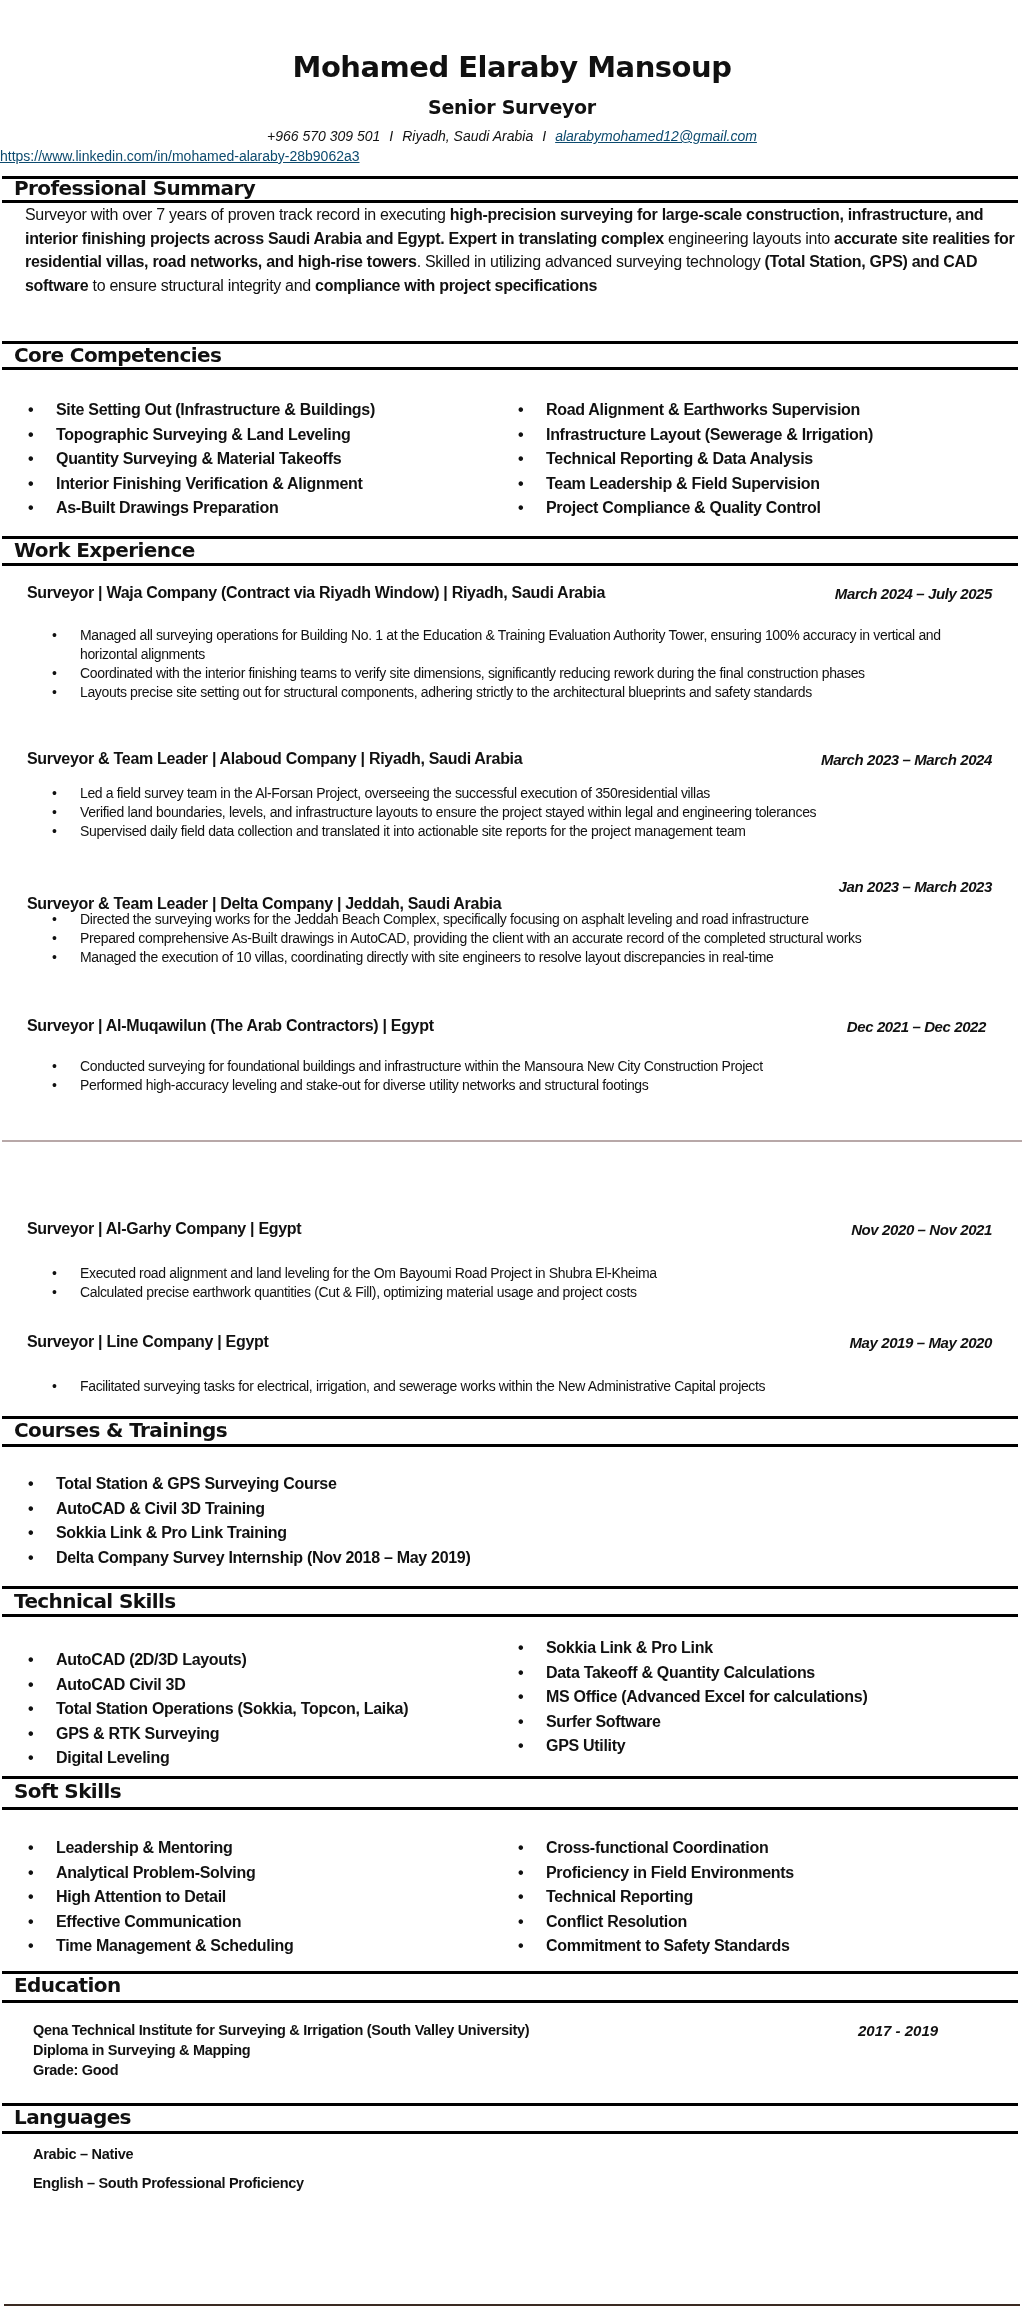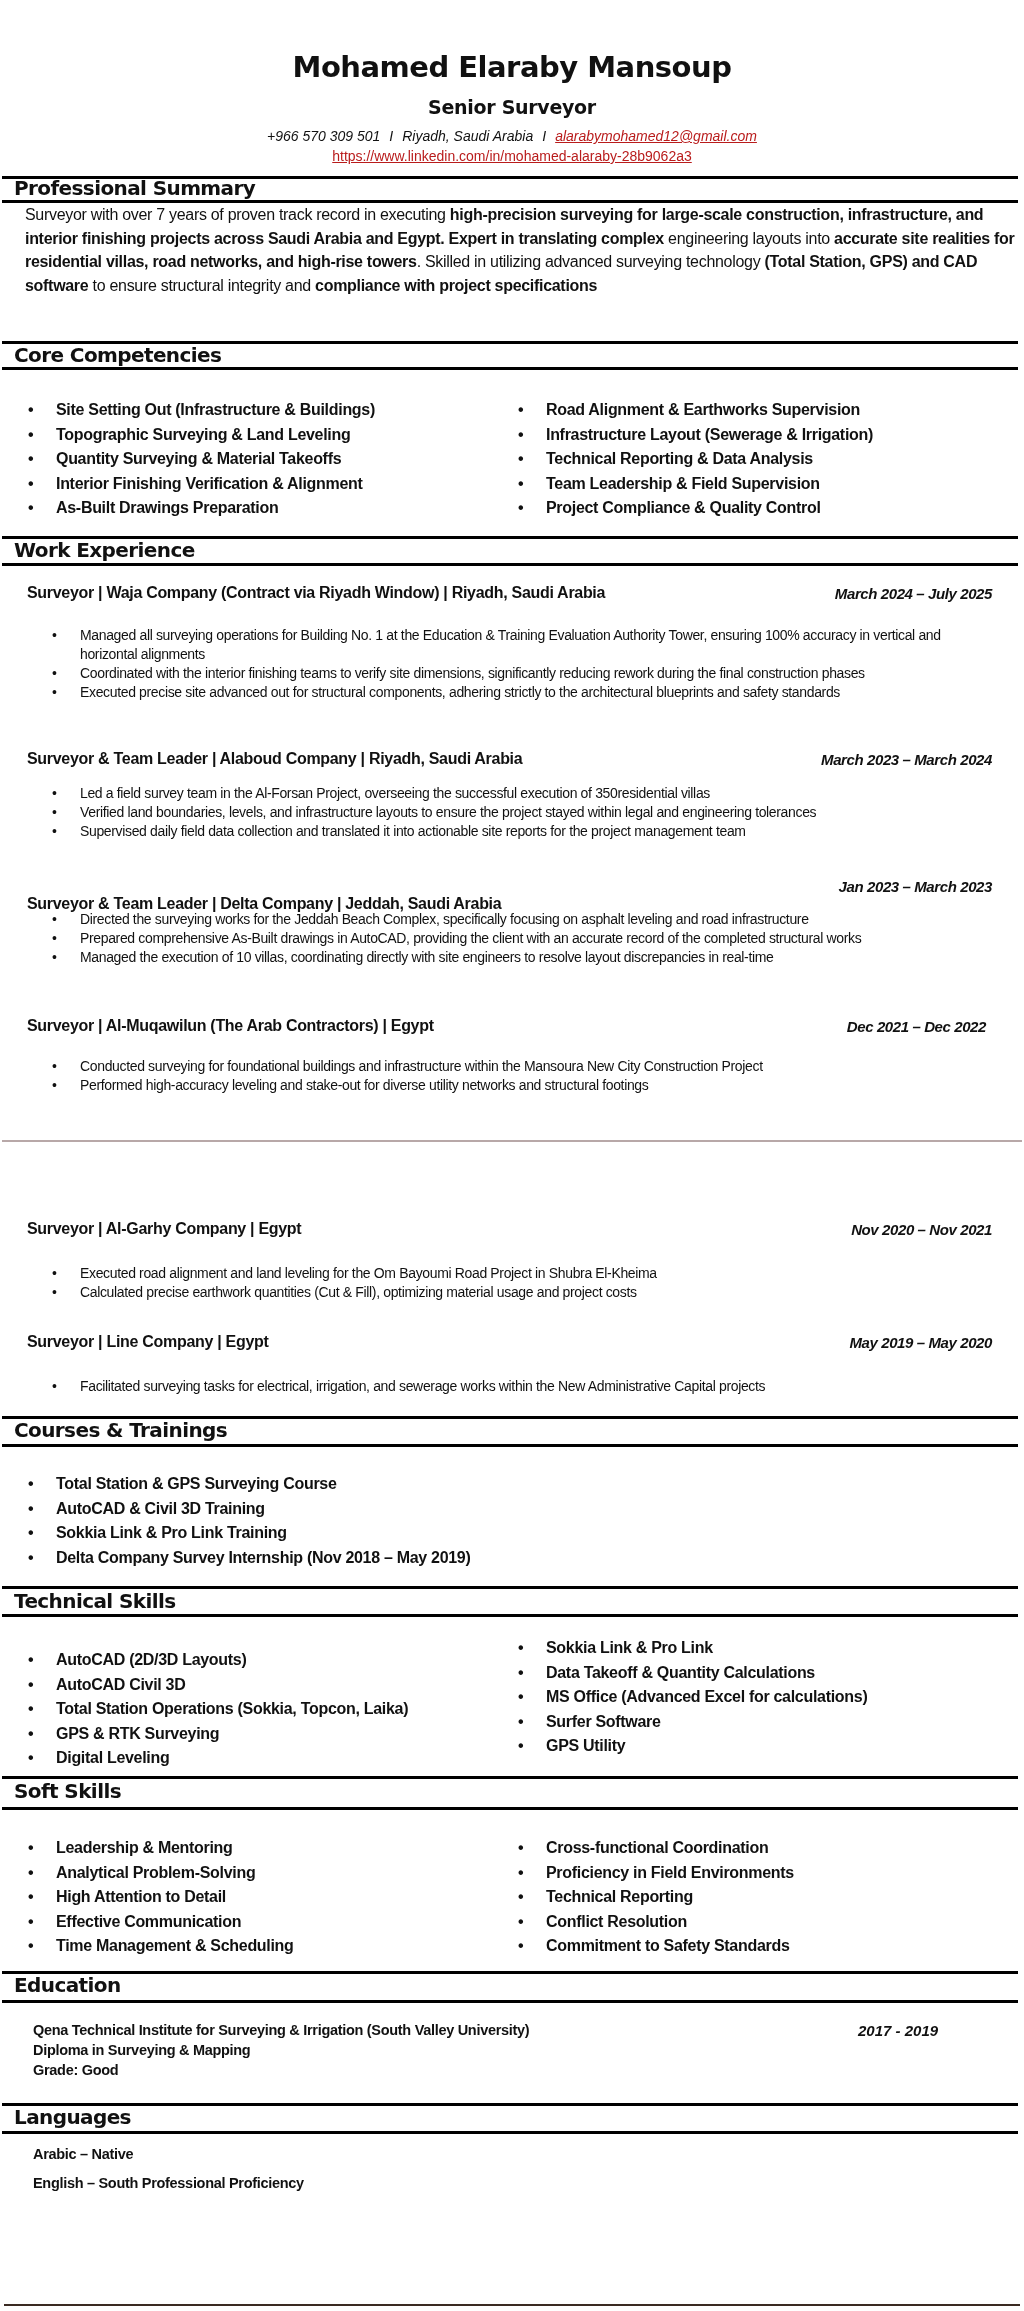--- a/index.html
+++ b/index.html
@@ -25,24 +25,24 @@
     text-align: center;
     font-family: "DejaVu Sans", sans-serif;
     font-weight: bold; font-size: 19px; letter-spacing: -0.3px;
   }
   .contact {
     left: 0; width: 1024px; top: 128px;
     text-align: center;
     font-style: italic; font-size: 14px;
   }
   .contact .sep { margin: 0 9px; }
-  .contact a, .linkedin a { color: #b91c1c; text-decoration: underline; }
+  .contact a, .linkedin a { color: #0c4a6e; text-decoration: underline; }
   .linkedin {
     left: 0; width: 1024px; top: 148px;
-    text-align: center; font-size: 14px;
+    font-size: 14px;
   }
 
   
   .sec-rule {
     left: 2px; width: 1016px; height: 3px; background: #000;
   }
   .sec-title {
     left: 14px;
     font-family: "DejaVu Sans", sans-serif;
     font-weight: bold; font-size: 20px; letter-spacing: -0.6px;
@@ -138,21 +138,21 @@
 
 <div class="abs sec-rule" style="top:536px;"></div>
 <div class="abs sec-title" style="top:538px;">Work Experience</div>
 <div class="abs sec-rule" style="top:563px;"></div>
 
 <div class="abs job-head" style="top:584px;">Surveyor | Waja Company (Contract via Riyadh Window) | Riyadh, Saudi Arabia</div>
 <div class="abs job-date" style="top:585px;">March 2024 – July 2025</div>
 <ul class="abs bl job-bullets" style="top:626px; width:950px;">
   <li>Managed all surveying operations for Building No. 1 at the Education &amp; Training Evaluation Authority Tower, ensuring 100% accuracy in vertical and horizontal alignments</li>
   <li>Coordinated with the interior finishing teams to verify site dimensions, significantly reducing rework during the final construction phases</li>
-  <li>Executed precise site advanced out for structural components, adhering strictly to the architectural blueprints and safety standards</li>
+  <li>Layouts precise site setting out for structural components, adhering strictly to the architectural blueprints and safety standards</li>
 </ul>
 
 <div class="abs job-head" style="top:750px;">Surveyor &amp; Team Leader | Alaboud Company | Riyadh, Saudi Arabia</div>
 <div class="abs job-date" style="top:751px;">March 2023 – March 2024</div>
 <ul class="abs bl job-bullets" style="top:784px;">
   <li>Led a field survey team in the Al-Forsan Project, overseeing the successful execution of 350residential villas</li>
   <li>Verified land boundaries, levels, and infrastructure layouts to ensure the project stayed within legal and engineering tolerances</li>
   <li>Supervised daily field data collection and translated it into actionable site reports for the project management team</li>
 </ul>
 

